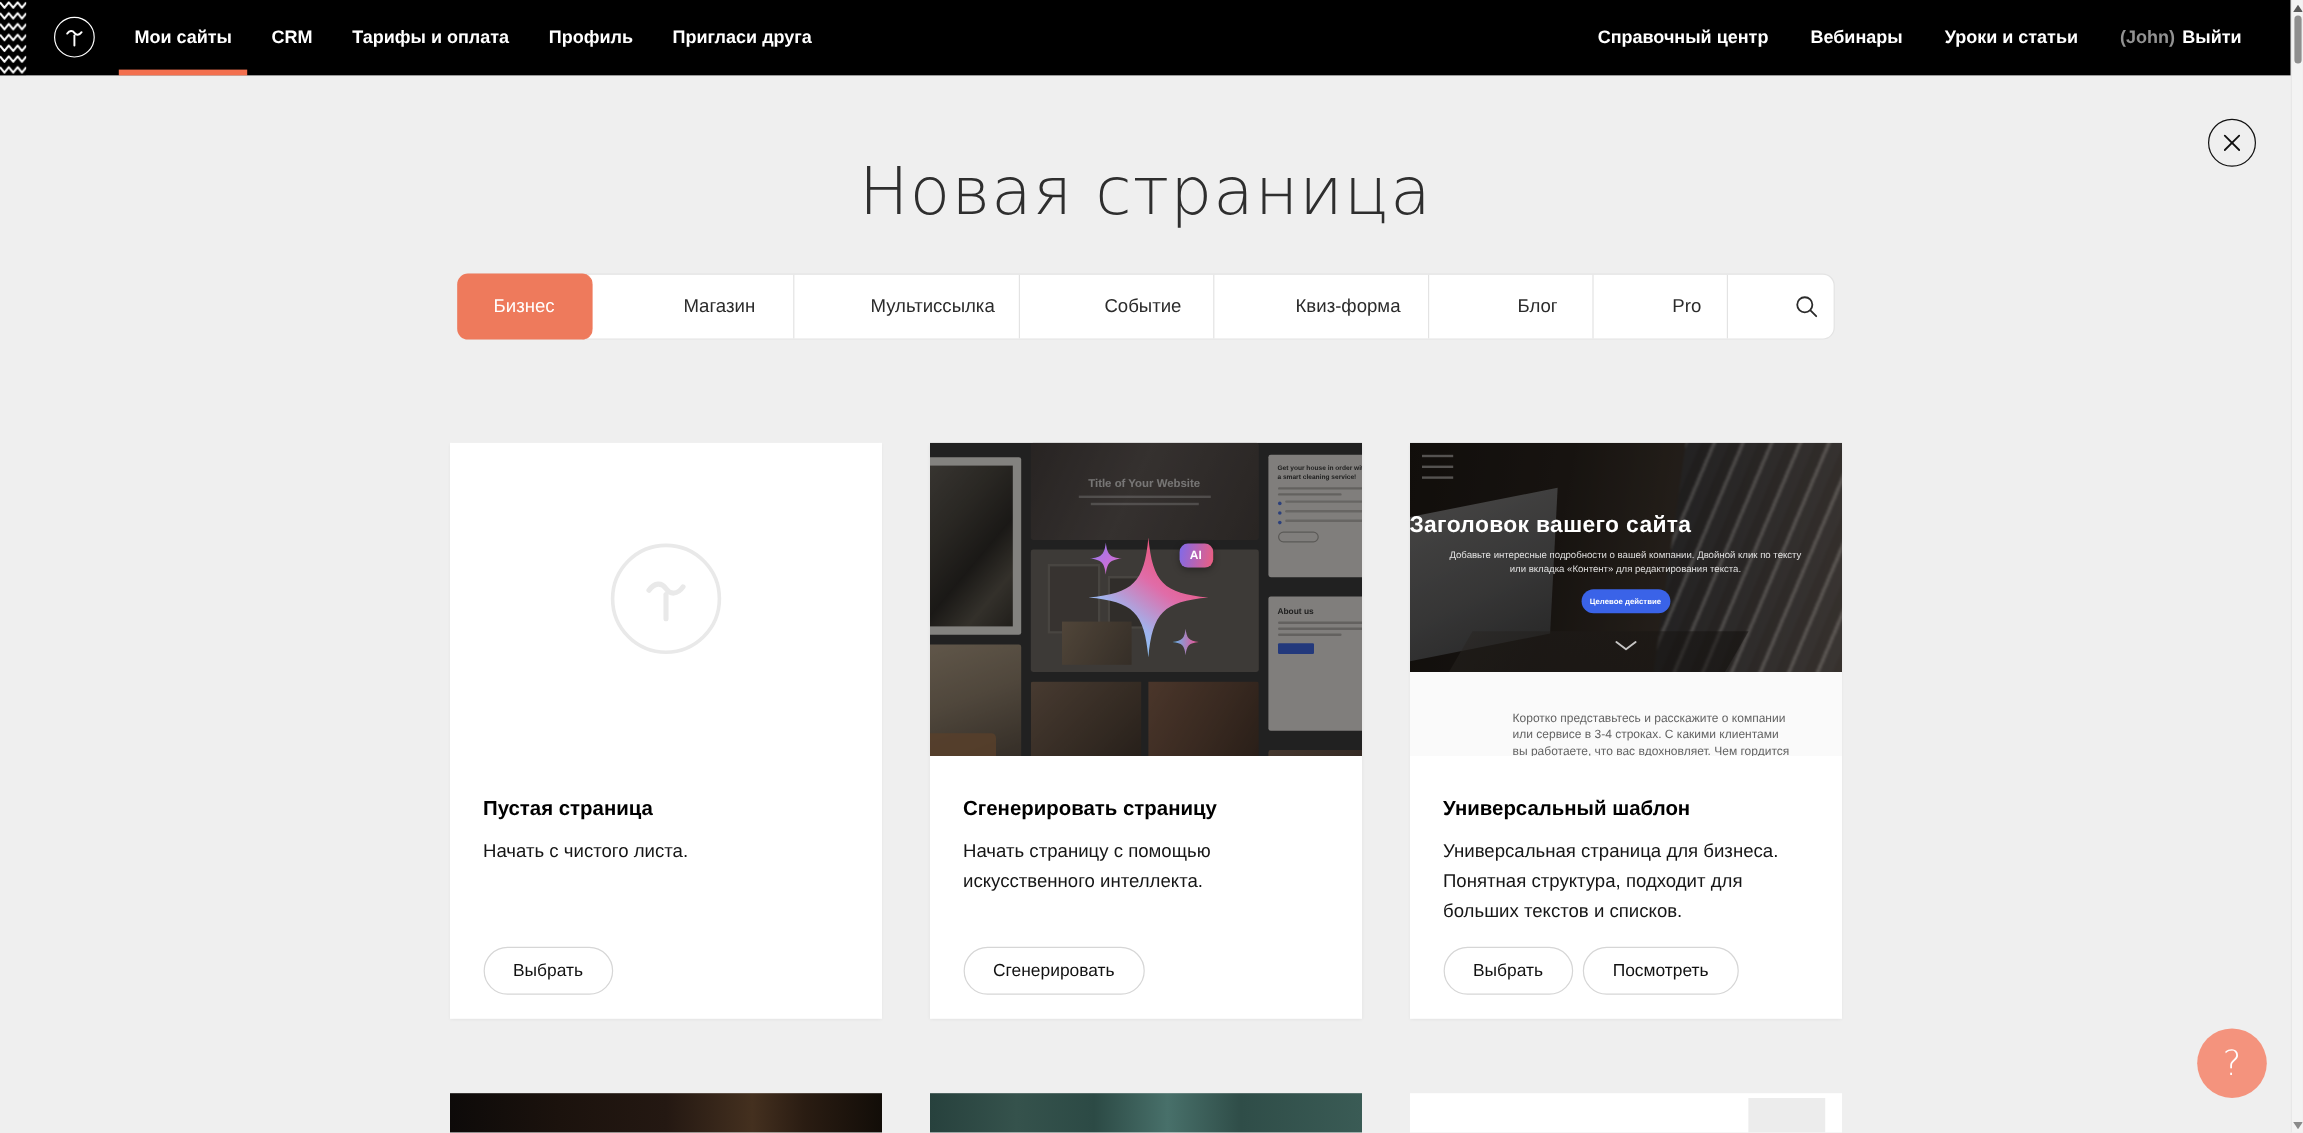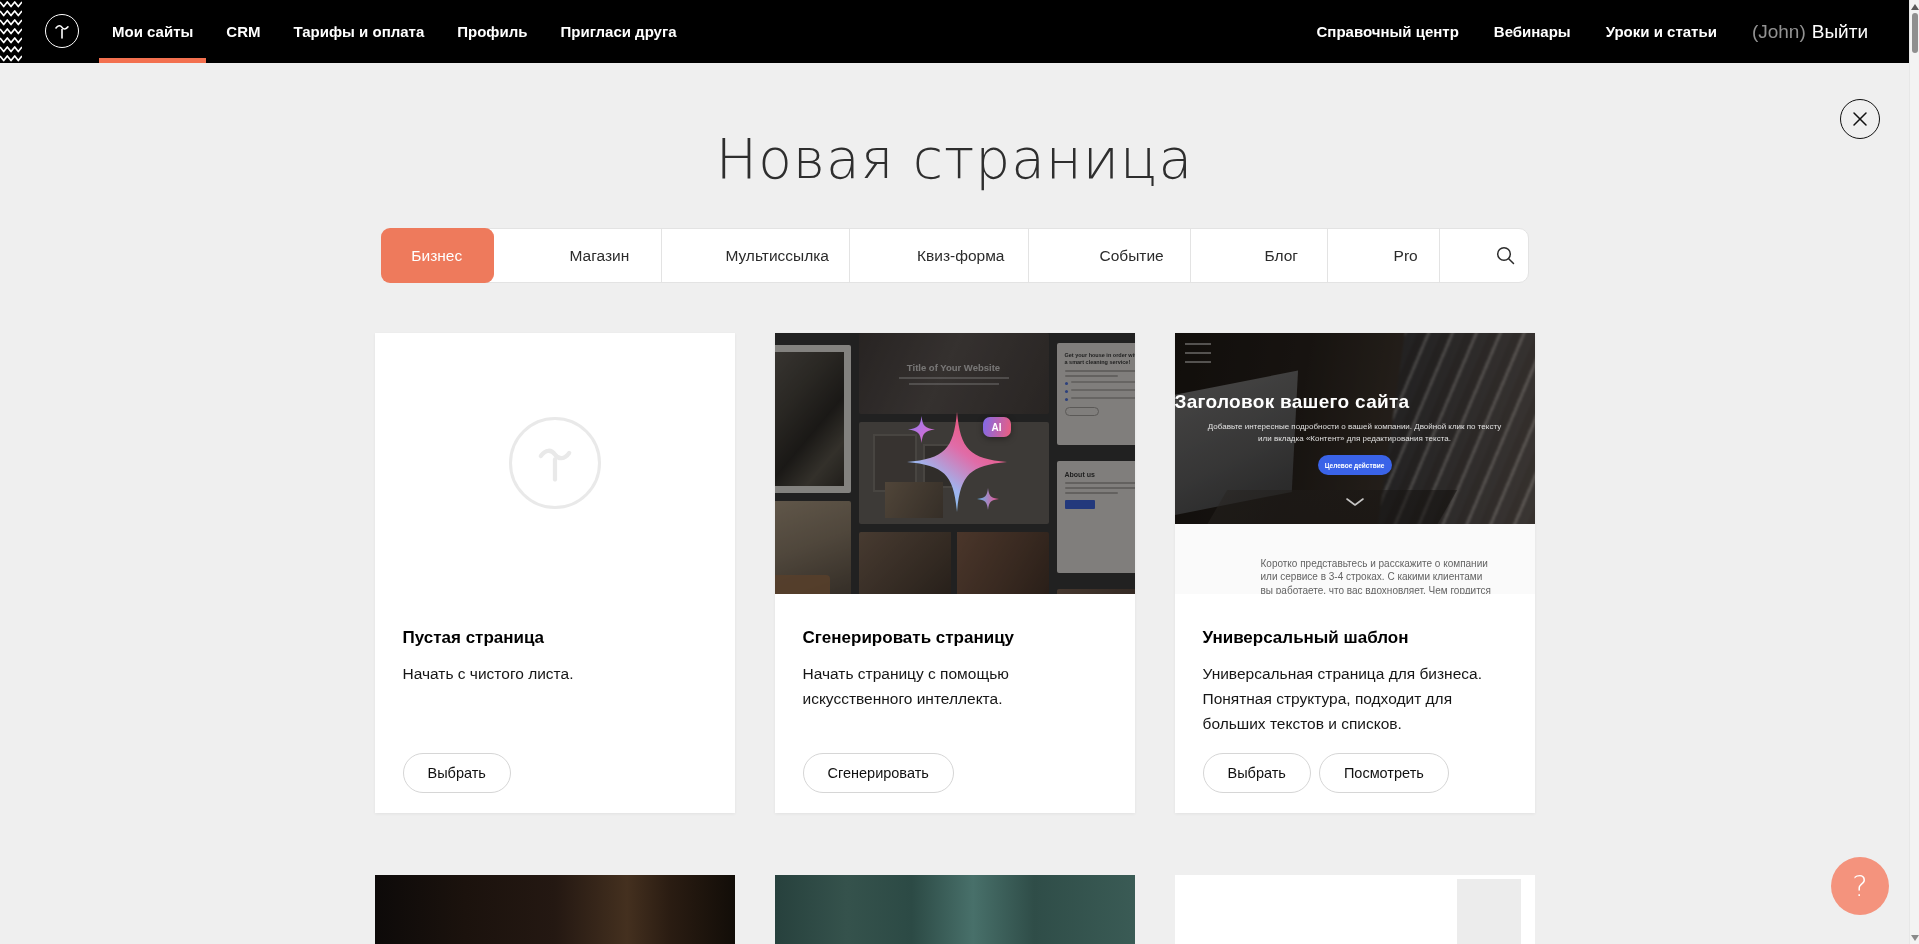--- a/index.html
+++ b/index.html
@@ -11,21 +11,21 @@
   .hdr { position:absolute; left:0; top:0; right:10px; height:63px; background:#000;
          display:flex; align-items:center; }
   .zigzag { position:absolute; left:0; top:0; width:22px; height:63px; }
   .logo { position:absolute; left:45px; top:14px; width:34px; height:34px; border:1.6px solid #fff;
           border-radius:50%; display:flex; align-items:center; justify-content:center; cursor:pointer; }
   .nav-left { display:flex; gap:33px; margin-left:112px; height:100%; align-items:center; }
   .nav-right { margin-left:auto; display:flex; gap:35px; margin-right:41px; height:100%; align-items:center; }
   .nav-item { color:#fff; font-size:15px; font-weight:700; height:100%; display:flex; align-items:center;
               position:relative; cursor:pointer; white-space:nowrap; }
   .nav-item.active::after { content:""; position:absolute; left:-13px; right:-13px; bottom:0; height:5px; background:#f3704f; }
-  .user-box { display:flex; gap:6px; font-size:19px; font-weight:400; align-items:flex-start; }
+  .user-box { display:flex; gap:6px; font-size:15px; font-weight:700; align-items:flex-start; }
   .user-name { color:#929292; }
   .logout { color:#fff; cursor:pointer; }
 
   
   .scrollbar { position:absolute; right:0; top:0; width:10px; height:944px; background:#f3f3f3; border-left:1px solid #e7e7e7; }
   .sb-thumb { position:absolute; left:1.5px; top:13px; width:6px; height:40px; background:#8f8f8f; border-radius:3px; cursor:pointer; }
   .sb-up { position:absolute; left:1px; top:4px; width:0; height:0; border-left:4px solid transparent;
            border-right:4px solid transparent; border-bottom:6px solid #5a5a5a; cursor:pointer; }
   .sb-down { position:absolute; left:1px; bottom:3px; width:0; height:0; border-left:4px solid transparent;
            border-right:4px solid transparent; border-top:6px solid #8a8a8a; cursor:pointer; }
@@ -41,21 +41,21 @@
   
   .tabs { width:1148px; height:55px; margin:37px auto 0; display:flex; background:#fff;
           border-radius:10px; border:1px solid #e3e3e3;gap:44px; }
   .tab { display:flex; align-items:center; justify-content:center; font-size:15.5px; color:#2b2b2b;
          border-right:1px solid #e3e3e3; cursor:pointer; }
   .tab:last-child { border-right:none; }
   .tab.active { background:#ee7a5c; color:#fff; border-radius:9px; border-right-color:#ee7a5c; margin:-1px 0 -1px -1px; }
 
   
   .cards { width:1160px; margin:50px auto 0; display:flex; gap:40px; }
-  .card { width:360px; height:480px; background:#fff; position:relative; box-shadow:0 1px 3px rgba(0,0,0,.06); }
+  .card { width:360px; height:480px; background:#fff; position:relative; box-shadow:0 1px 3px rgba(0,0,0,.06);margin-top:36px; }
   .preview { height:261px; position:relative; overflow:hidden; }
   .info { padding:34px 28px 0; }
   .card-title { font-size:17px; font-weight:700; color:#000; }
   .card-desc { margin-top:13px; font-size:15.5px; line-height:1.62; color:#161616; }
   .btn-row { position:absolute; left:28px; bottom:20px; display:flex; gap:8px; }
   .pill { height:40px; border:1px solid #d6d6d6; border-radius:22px; background:#fff; padding:0 24px;
           font-size:14.5px; color:#111; display:flex; align-items:center; cursor:pointer; white-space:nowrap; }
 
   
   .watermark { position:absolute; left:134px; top:84px; width:92px; height:92px; border:3px solid #e9e9e9; border-radius:50%;
@@ -177,22 +177,22 @@
   </header>
 
   <div class="main">
 
     <h1 class="page-title">Новая страница</h1>
 
     <div class="tabs">
       <div class="tab active" style="width:157px">Бизнес</div>
       <div class="tab" style="width:171px">Магазин</div>
       <div class="tab" style="width:199px">Мультиссылка</div>
+      <div class="tab" style="width:164px">Событие</div>
       <div class="tab" style="width:187px">Квиз-форма</div>
-      <div class="tab" style="width:164px">Событие</div>
       <div class="tab" style="width:128px">Блог</div>
       <div class="tab" style="width:94px">Pro</div>
       <div class="tab" style="width:60px">
         <svg width="21" height="21" viewBox="0 0 21 21">
           <circle cx="9" cy="9" r="6.3" fill="none" stroke="#2b2b2b" stroke-width="1.5"></circle>
           <line x1="13.7" y1="13.7" x2="18.5" y2="18.5" stroke="#2b2b2b" stroke-width="1.5" stroke-linecap="round"></line>
         </svg>
       </div>
     </div>
 

